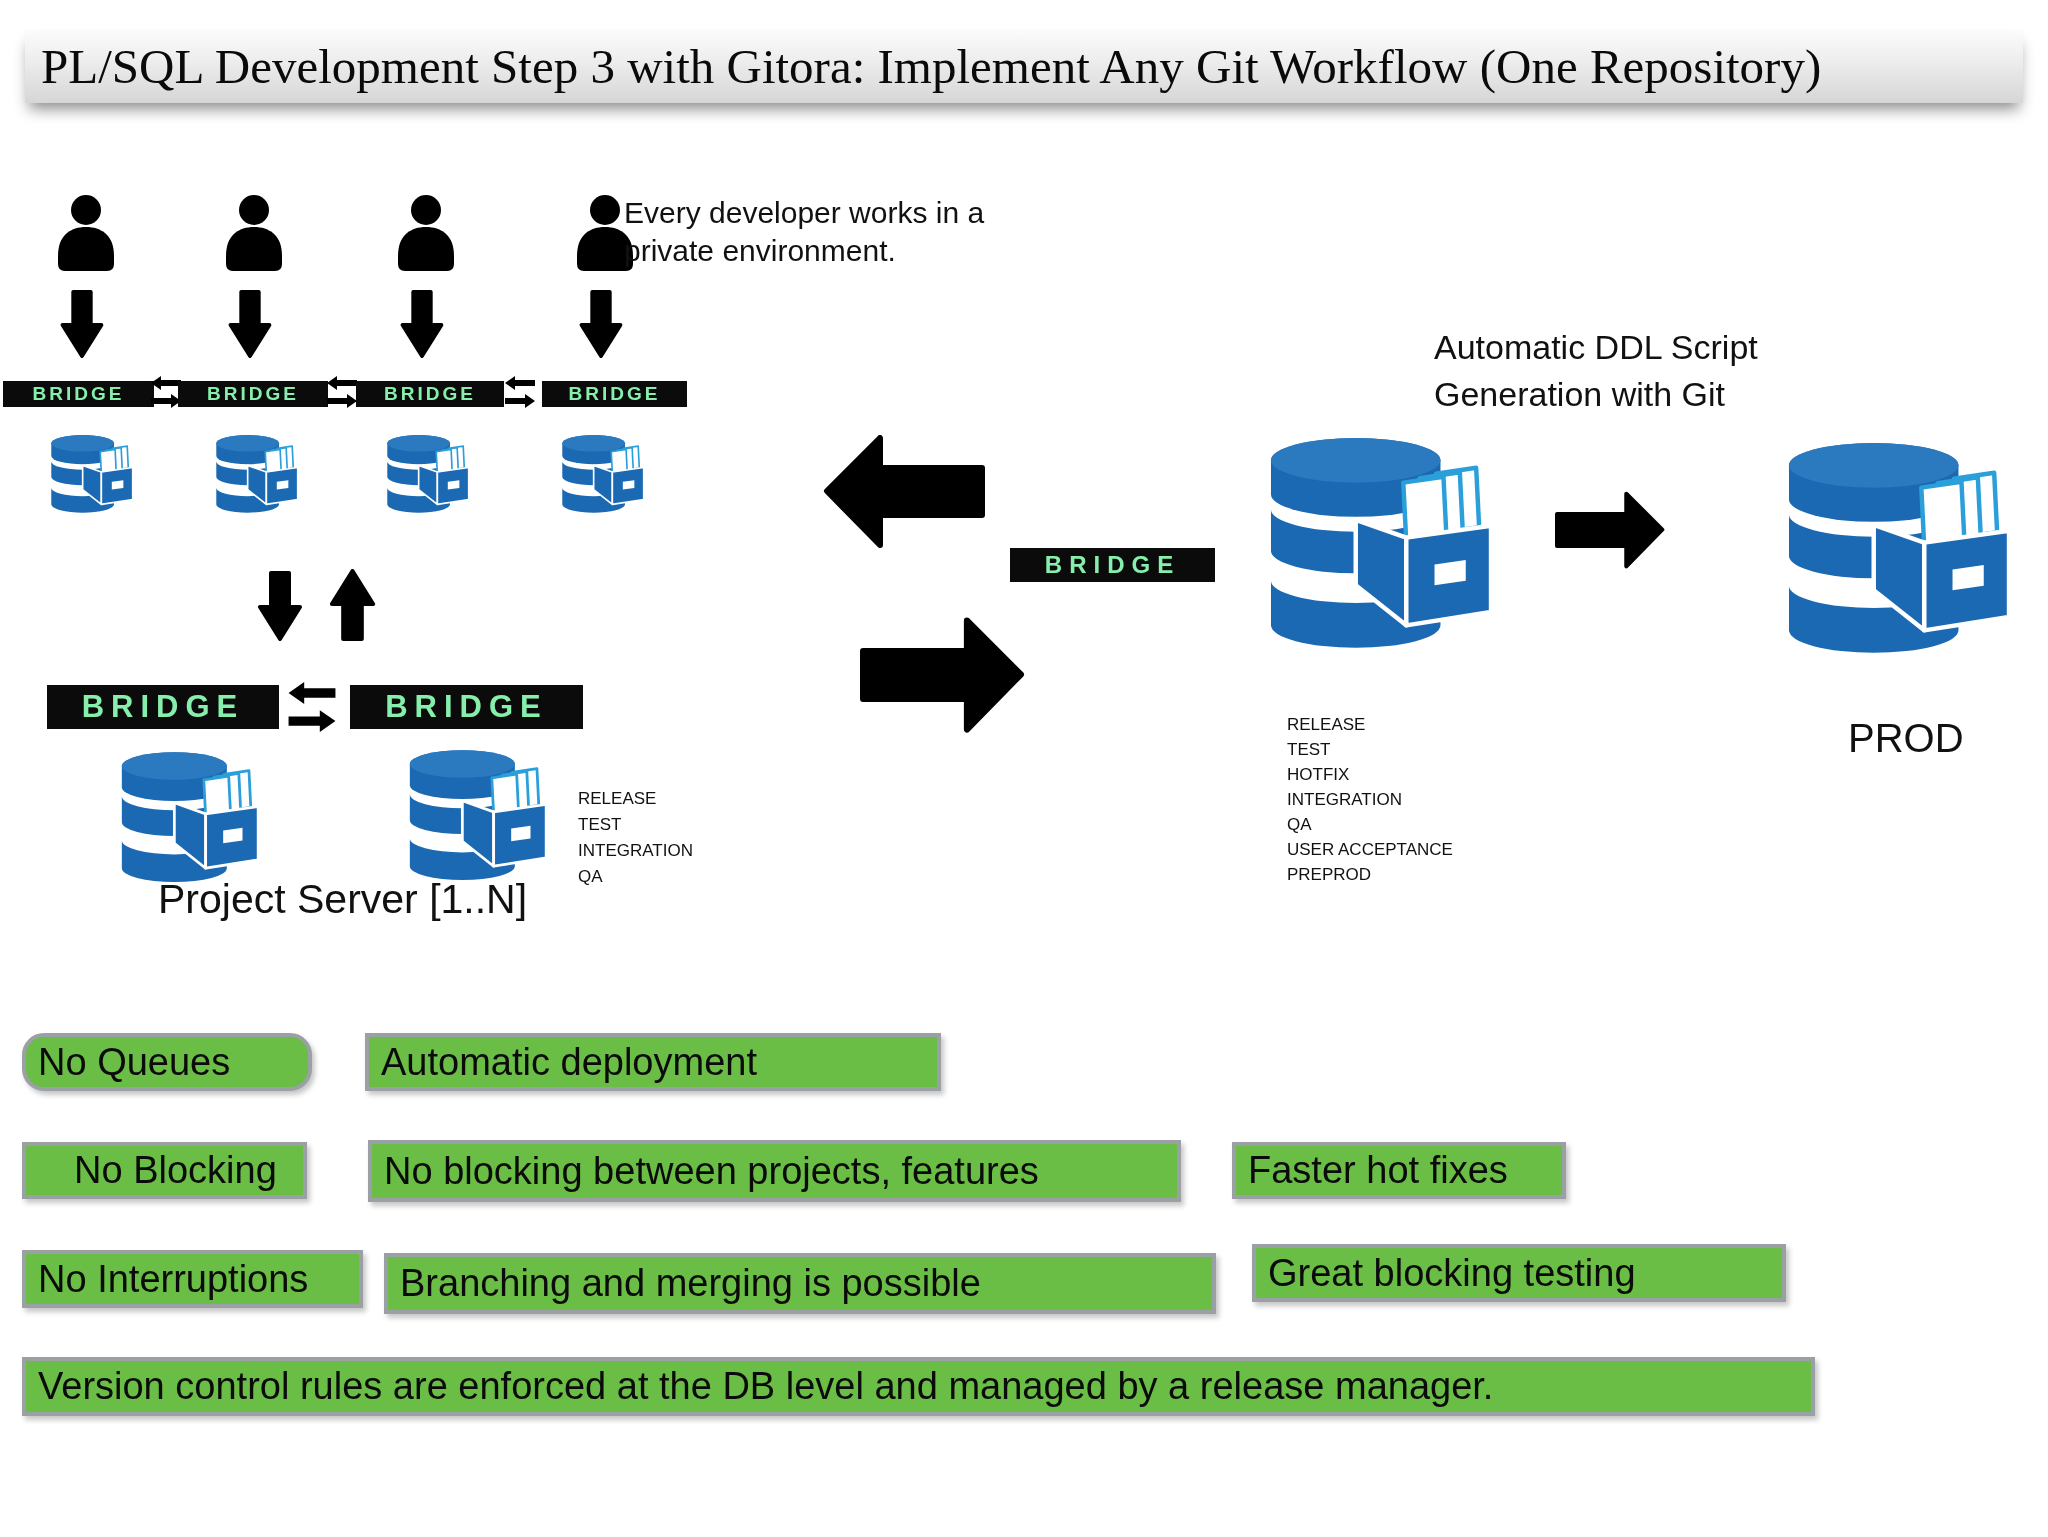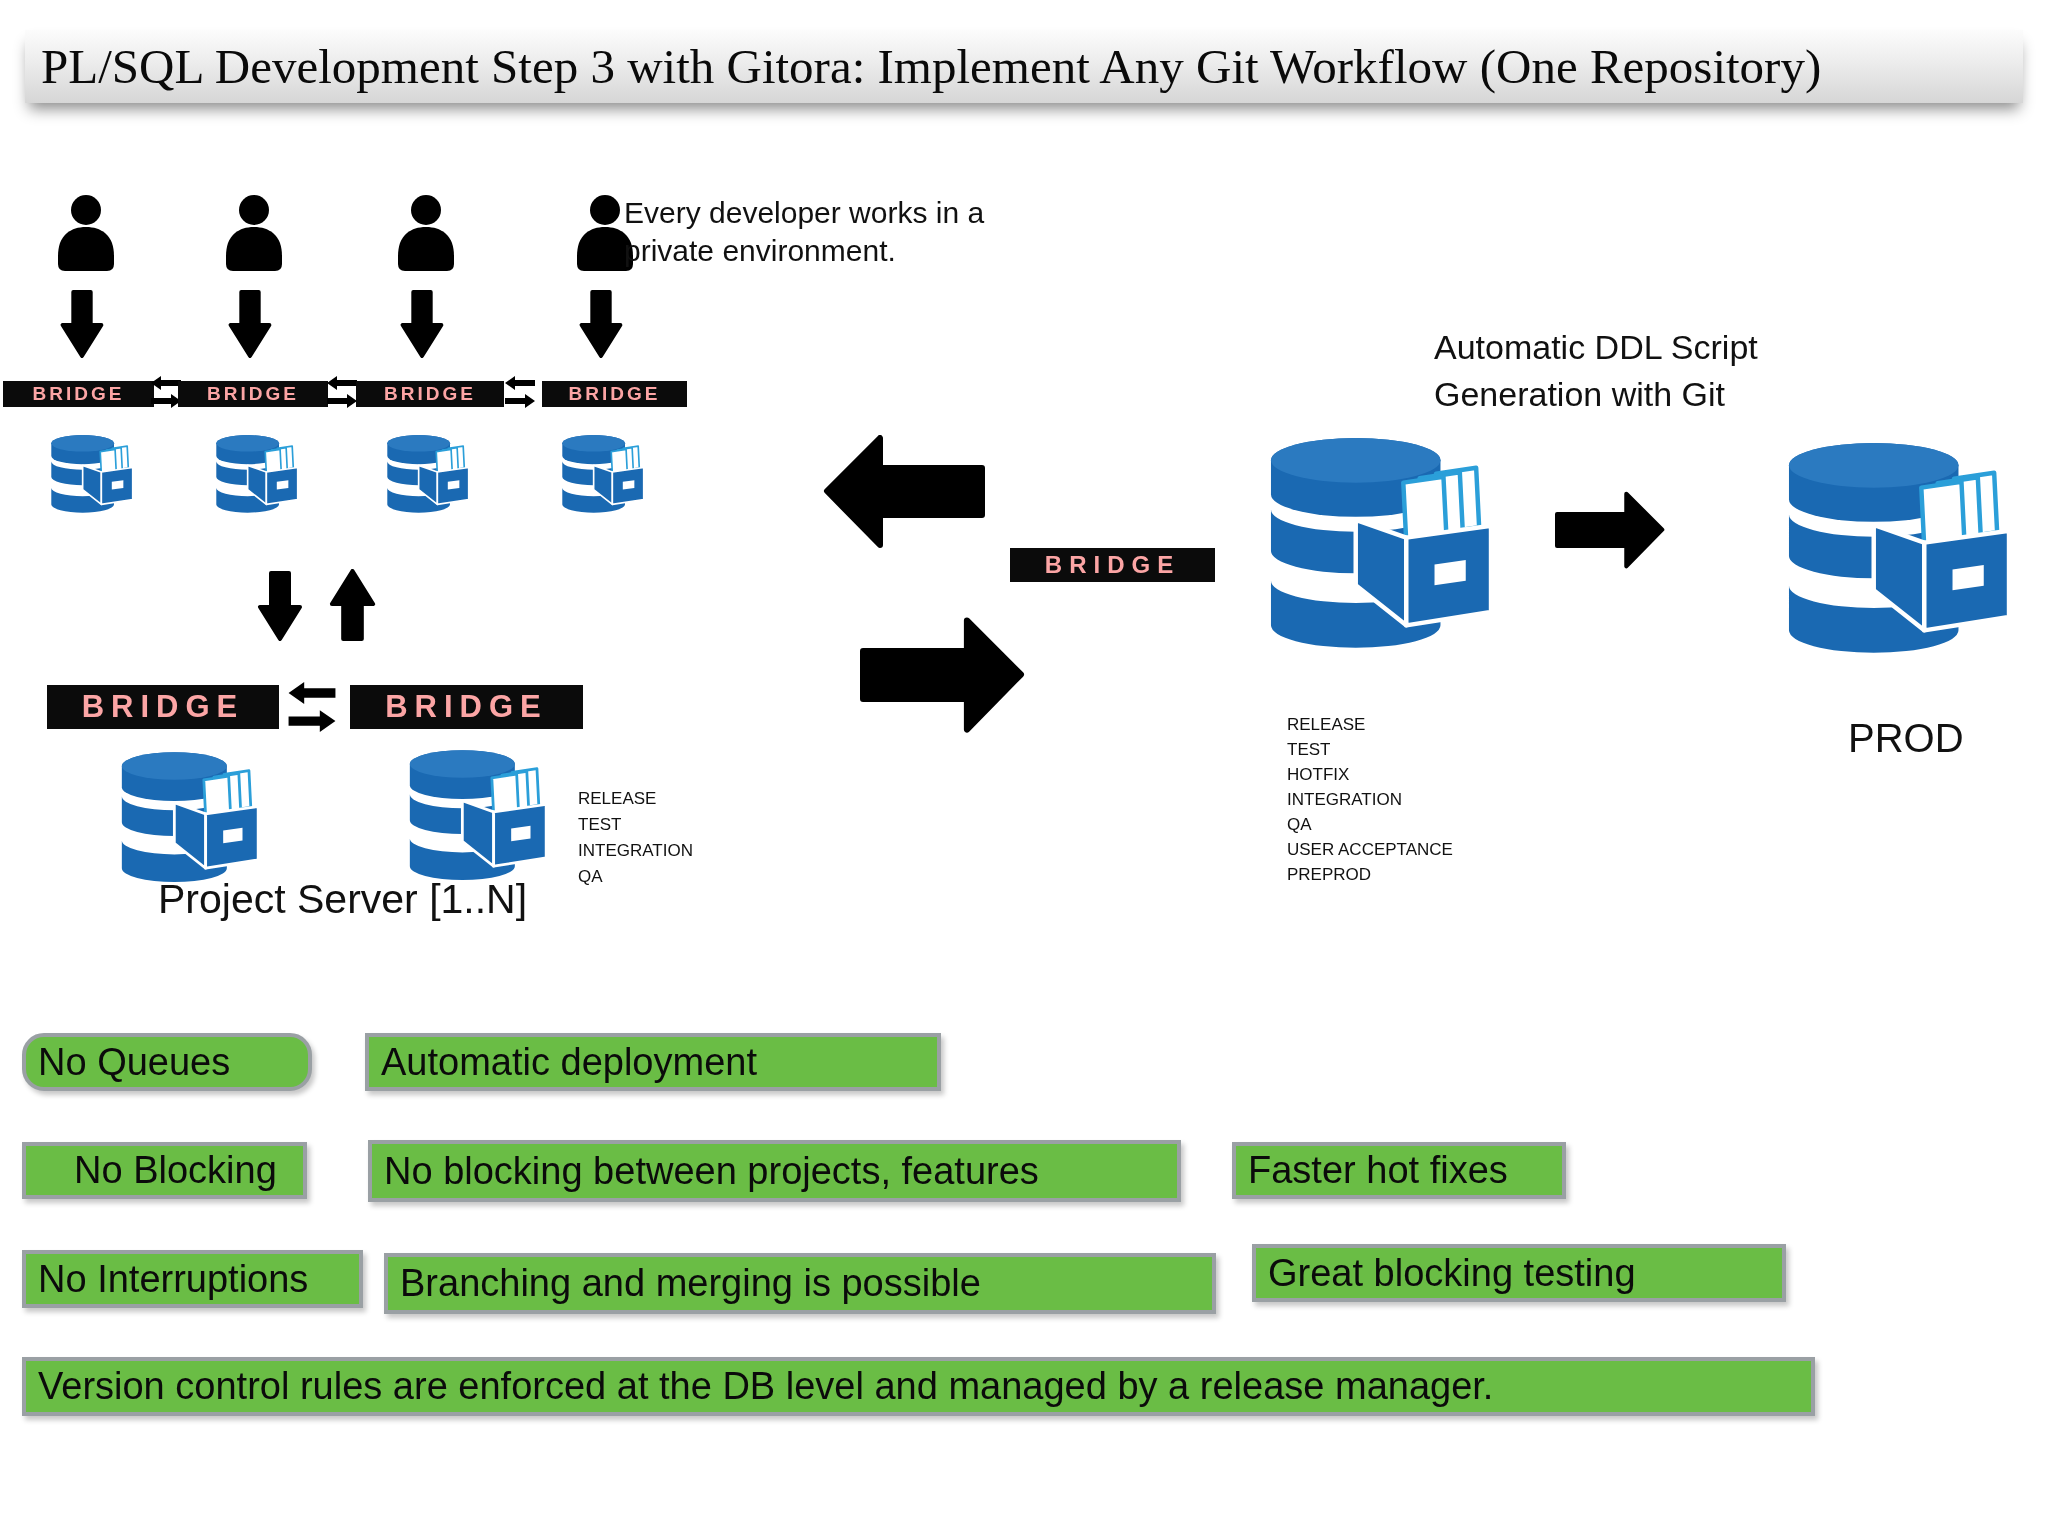--- a/index.html
+++ b/index.html
@@ -12,21 +12,21 @@
     box-shadow:0 10px 14px -4px rgba(0,0,0,.45);
     display:flex;align-items:center;}
   .titlebar span{font-family:"Liberation Serif",serif;font-size:49px;color:#0a0a0a;
     padding-left:16px;white-space:nowrap;}
 
   
   .abs{position:absolute;}
   svg.icon{display:block;width:100%;height:100%;}
 
   
-  .bridge{position:absolute;background:#0b0b0b;color:#fca5a5;display:flex;align-items:center;
+  .bridge{position:absolute;background:#0b0b0b;color:#86efac;display:flex;align-items:center;
     justify-content:center;font-weight:700;white-space:nowrap;}
   .bridge-sm{font-size:19px;letter-spacing:3px;}
   .bridge-md{font-size:31px;letter-spacing:7px;}
   .bridge-ctr{font-size:24px;letter-spacing:7px;}
 
   
   .note{position:absolute;color:#111;}
   .note-dev{left:624px;top:186px;width:430px;font-size:30px;line-height:38px;margin-top:8px;}
   .note-ddl{left:1434px;top:324px;width:410px;font-size:34px;line-height:47px;}
   .envlist{position:absolute;color:#111;font-size:17px;}

